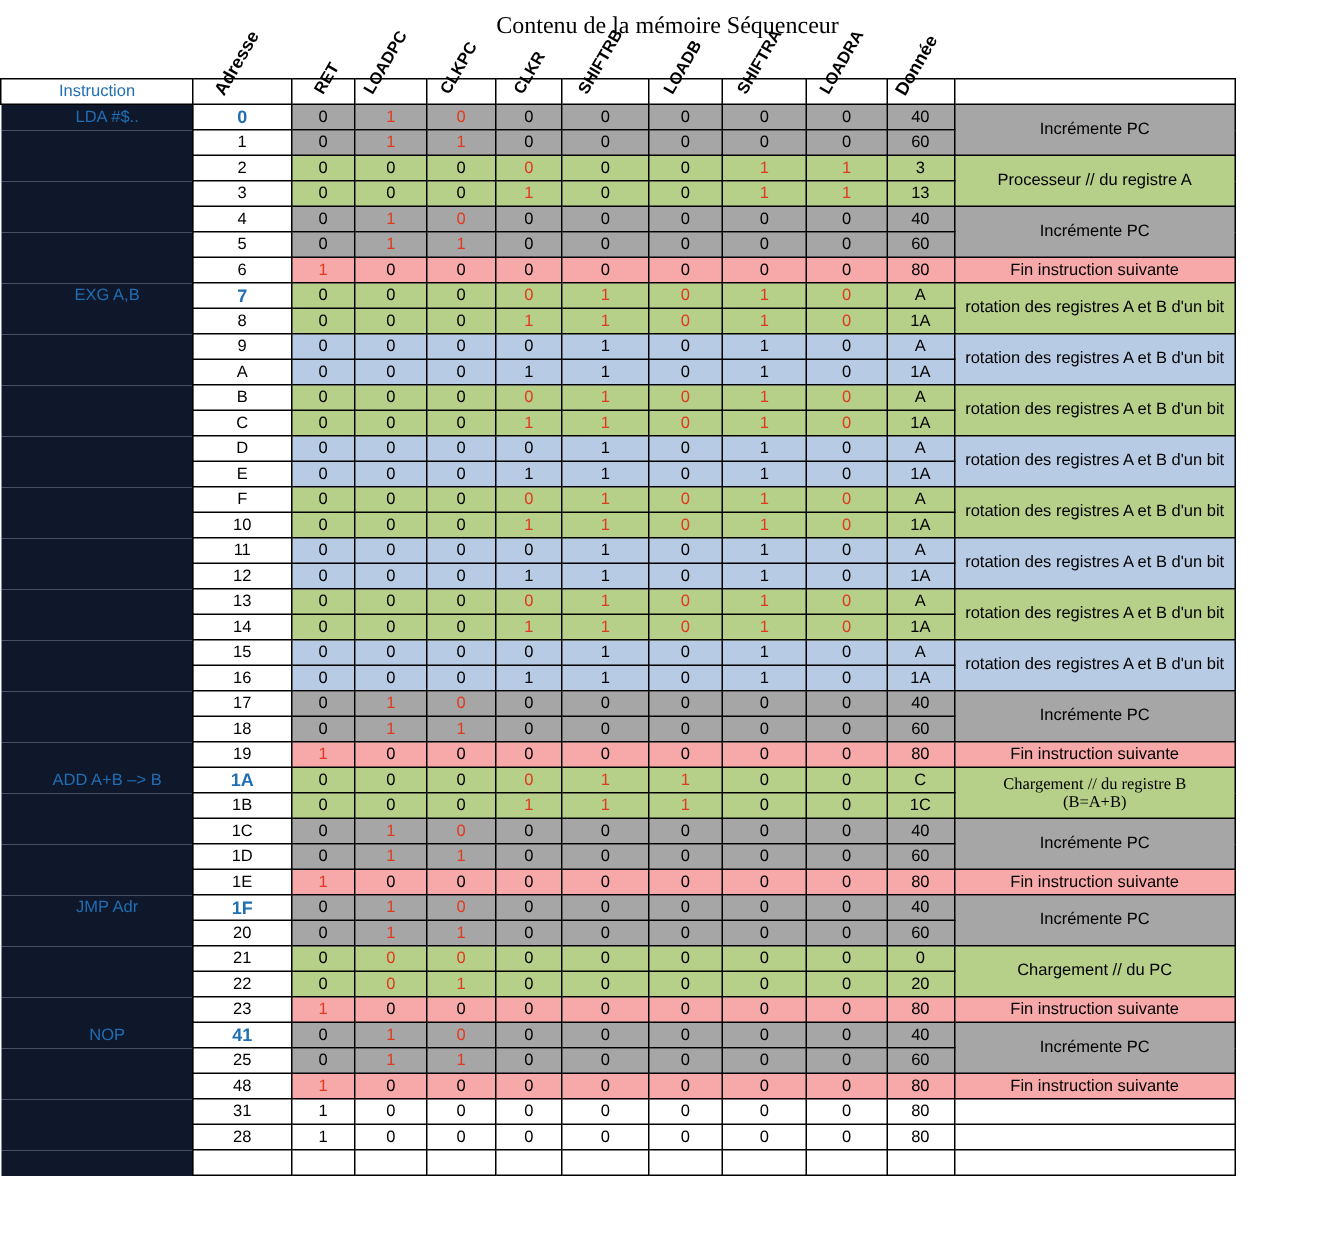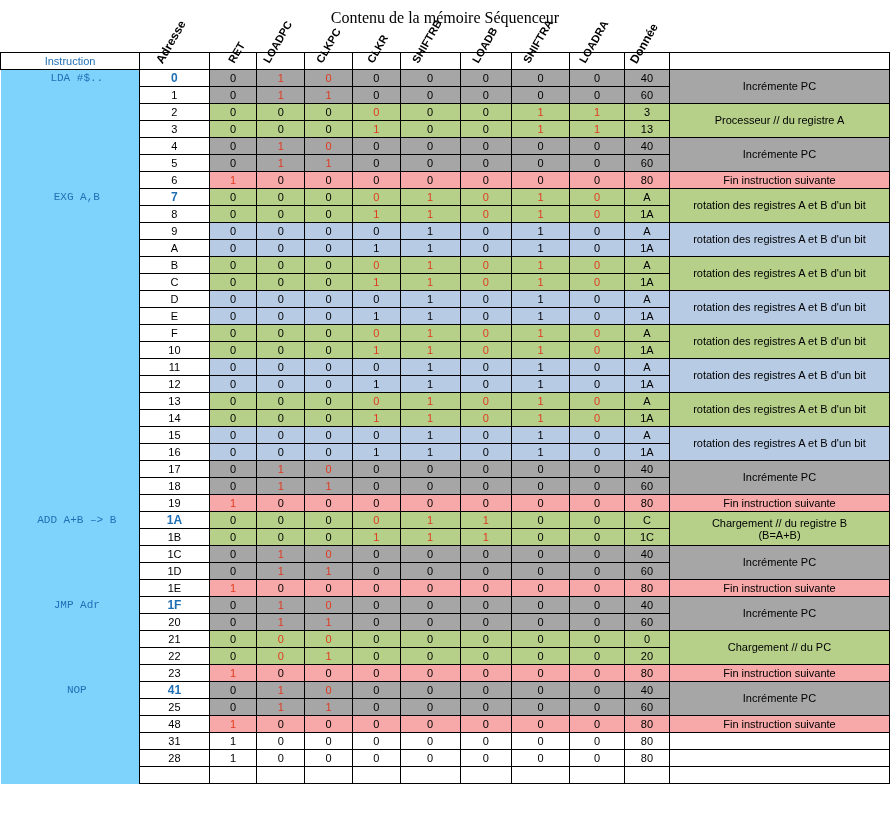--- a/index.html
+++ b/index.html
@@ -25,21 +25,21 @@
     line-height: 19px;
     color: #000;
   }
   .title-line { font-family: "Liberation Serif", serif; font-size: 16px; }
 
   
   .body-area {
     position: absolute;
     top: 52px;
     left: 0;
-    width: 890px;
+    width: 824px;
   }
   table.mem {
     border-collapse: collapse;
     table-layout: fixed;
     font-size: 11px;
     margin-left: 0;
   }
   table.mem td, table.mem th {
     border: 1px solid #000;
     padding: 0;
@@ -51,22 +51,21 @@
   }
   
   .gutter {
     border: none !important;
     text-align: left;
     padding-left: 14px !important;
     color: #1f6fb5;
     font-weight: bold;
     font-size: 13px;
     white-space: nowrap;
-    background: #7dd3fc;
-    font-family: Liberation Mono, monospace;
+    background: #0f172a;
   }
   
   .hdrrow td {
     border: none;
     background: #ffffff;
     vertical-align: bottom;
     height: 66px;
   }
   .rot {
     display: inline-block;
@@ -103,21 +102,21 @@
 
   .addr     { font-weight: normal; }
   .addr.hl  { color: #1f6fb5; font-weight: bold; font-size: 12px; }
 
   .note {
     text-align: center;
     font-size: 11px;
     padding: 0 4px;
     line-height: 13px;
   }
-  .note.two { line-height: 12px; }
+  .note.two { line-height: 12px; font-family: Liberation Serif, serif; }
 </style>
 </head>
 <body>
 
 <div id="page">
 
   <div class="title-block">
     <div class="title-line">Contenu de la mémoire Séquenceur</div>
   </div>
 

